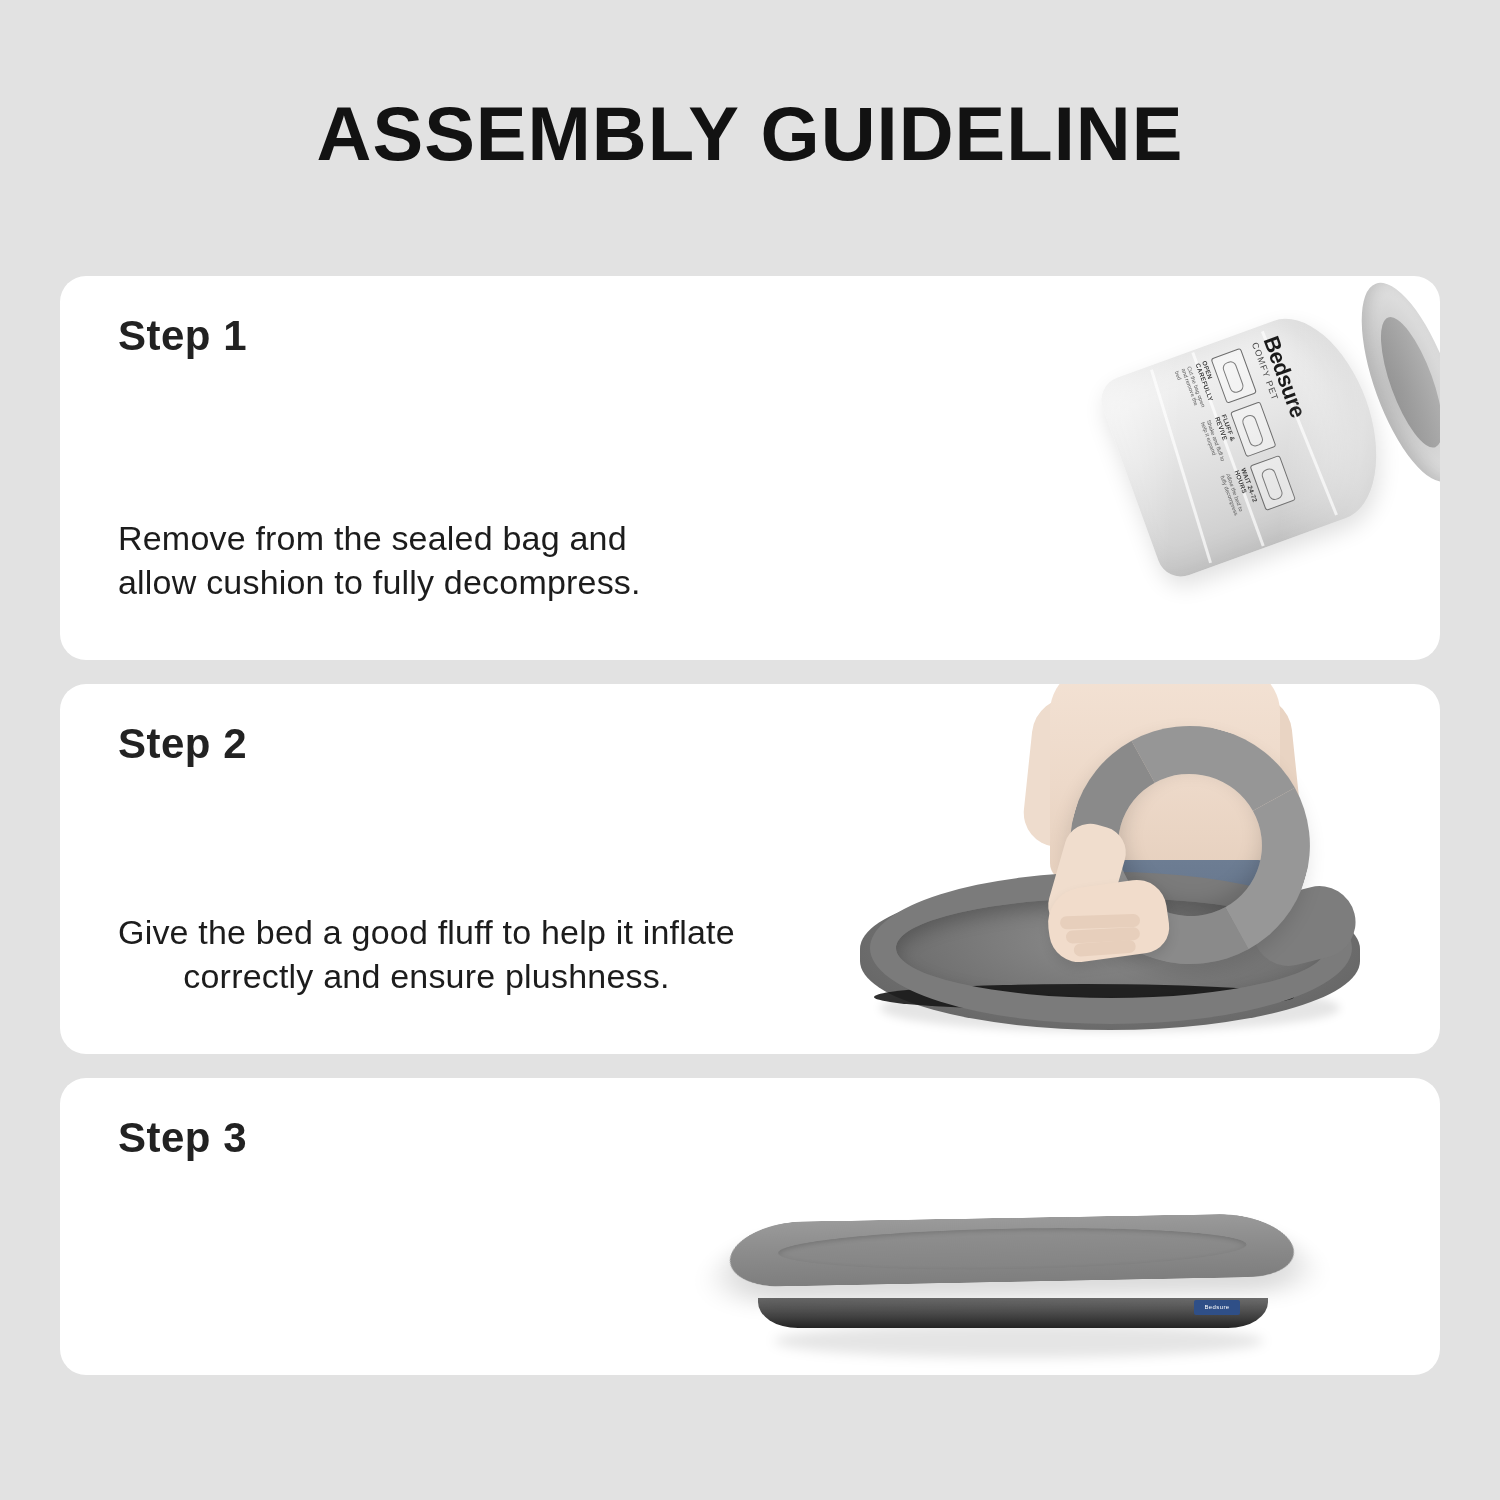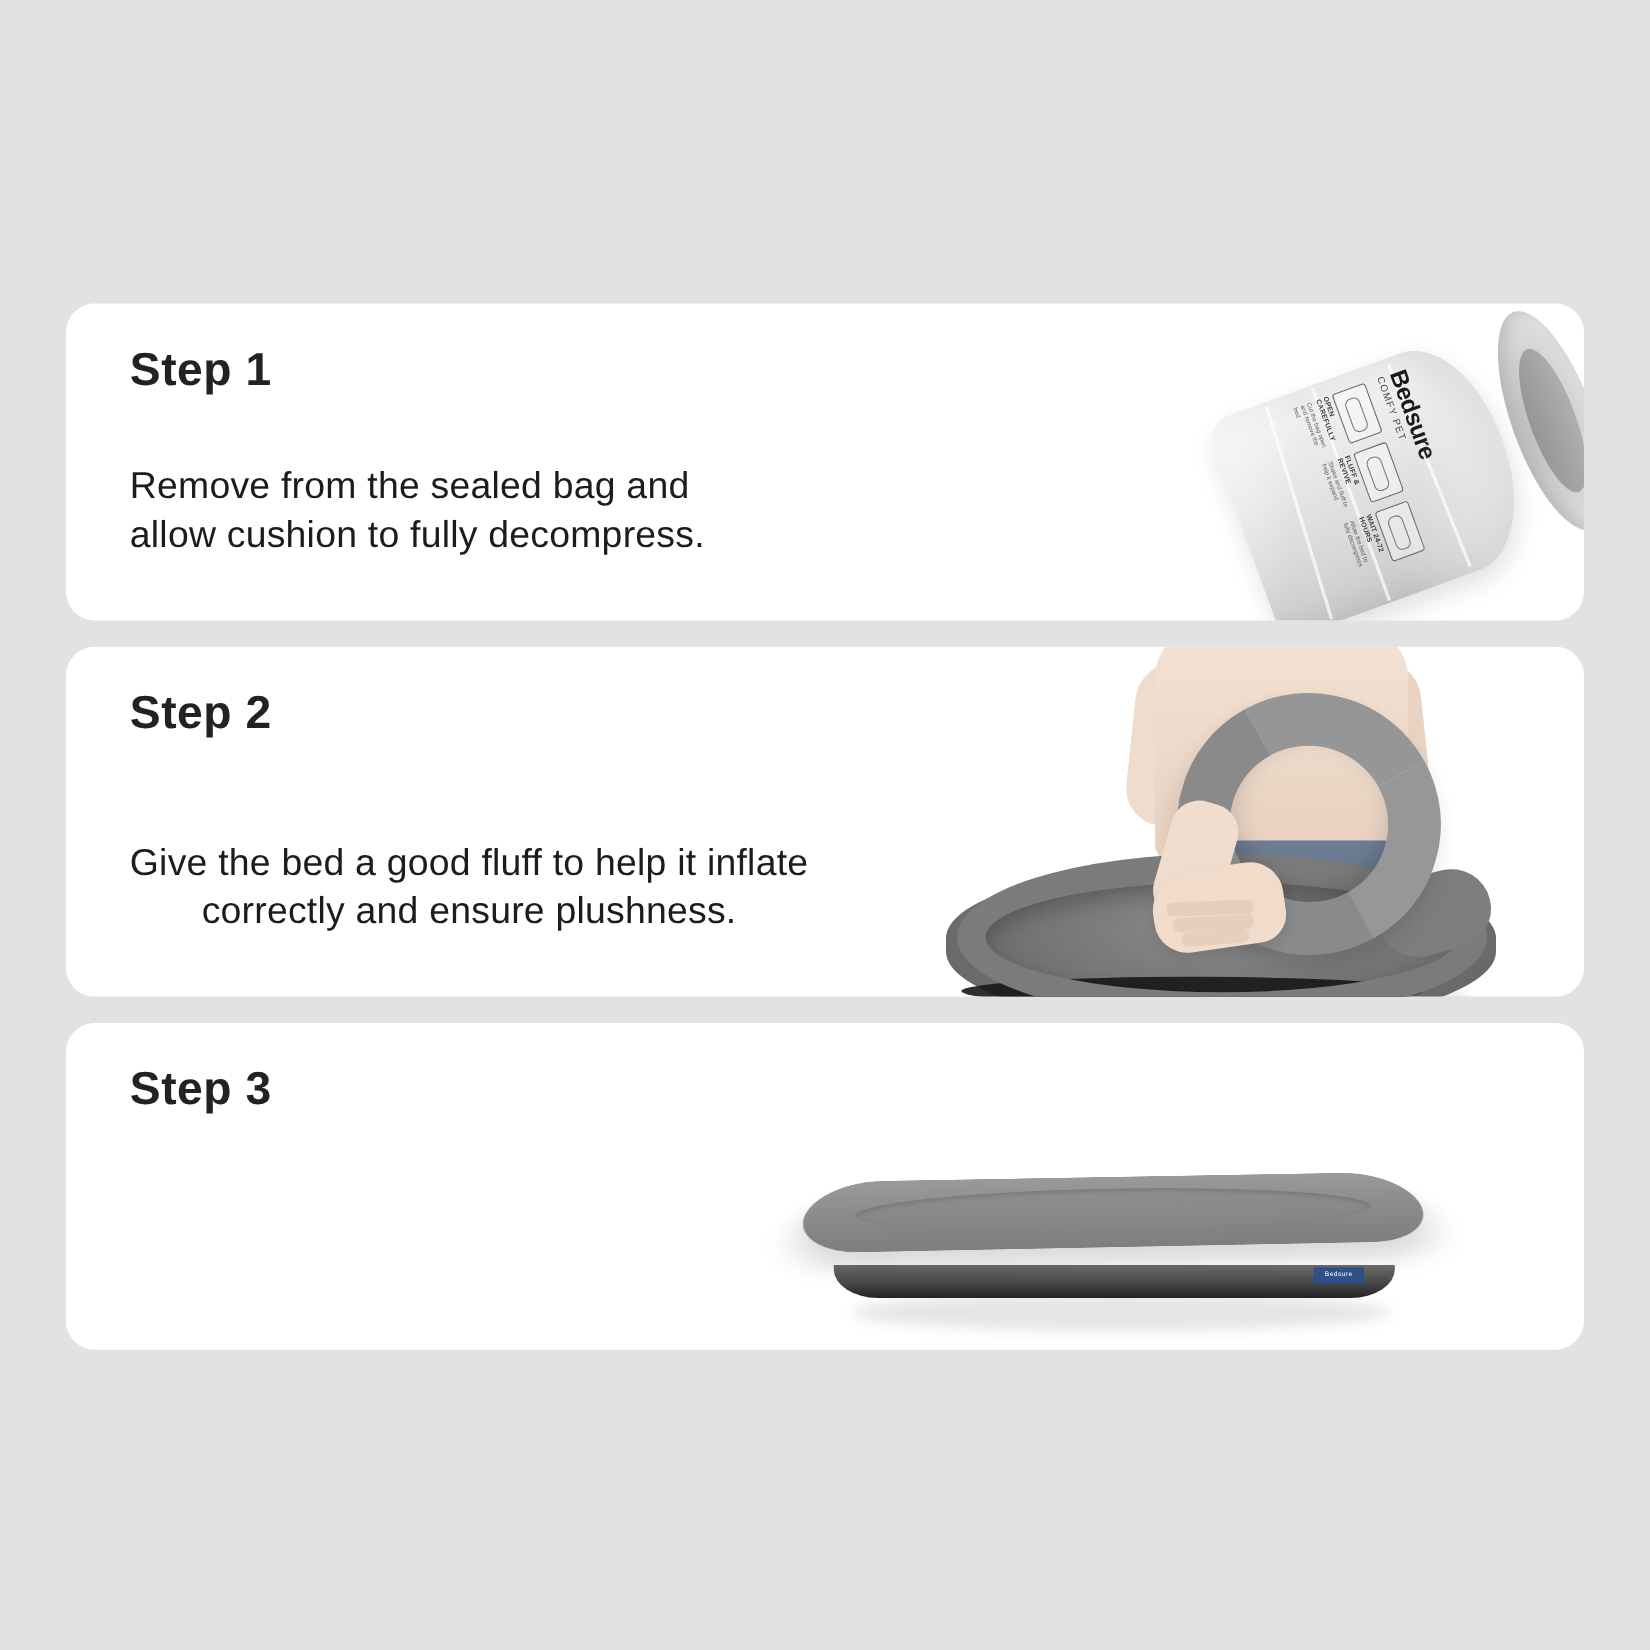--- a/index.html
+++ b/index.html
@@ -35,22 +35,22 @@
     left: 60px;
     width: 1380px;
   }
   .step-card {
     position: relative;
     background: #ffffff;
     border-radius: 26px;
     margin-bottom: 24px;
     overflow: hidden;
   }
-  .step-card.s1 { height: 288px; padding-left: 30px; }
-  .step-card.s2 { height: 318px; }
+  .step-card.s1 { height: 384px; padding-left: 30px; }
+  .step-card.s2 { height: 370px; }
   .step-card.s3 { height: 297px; margin-top: 17px; }
 
   .step-label {
     position: absolute;
     left: 58px;
     top: 36px;
     font-size: 42px;
     font-weight: 700;
     color: #222222;
     letter-spacing: 0.5px;
@@ -389,20 +389,21 @@
     background: rgba(0,0,0,0.10);
     border-radius: 50%;
     filter: blur(6px);
   }
 </style>
 </head>
 <body>
 
 <div class="page">
 
+  <h1 class="page-title">ASSEMBLY GUIDELINE</h1>
 
   <div class="steps">
 
     <div class="step-card s1">
       <div class="step-label">Step 1</div>
       <div class="step-desc">Remove from the sealed bag and
 allow cushion to fully decompress.</div>
 
       <div class="art">
         <div class="roll-wrap">

